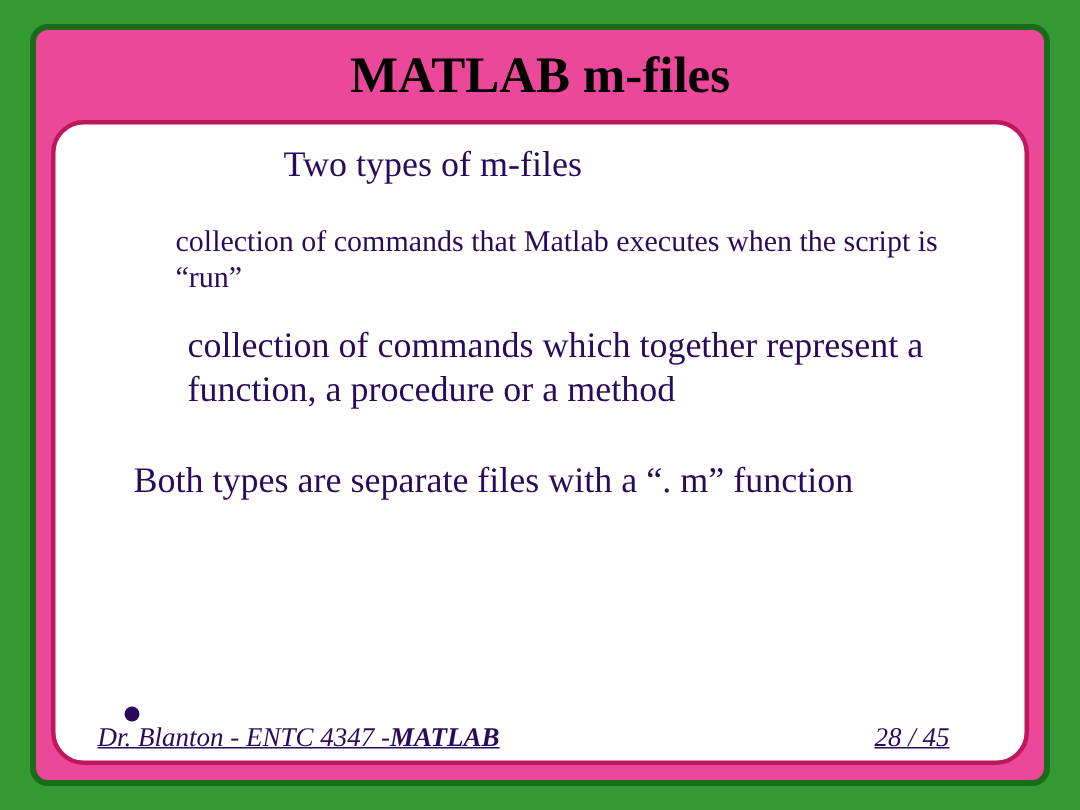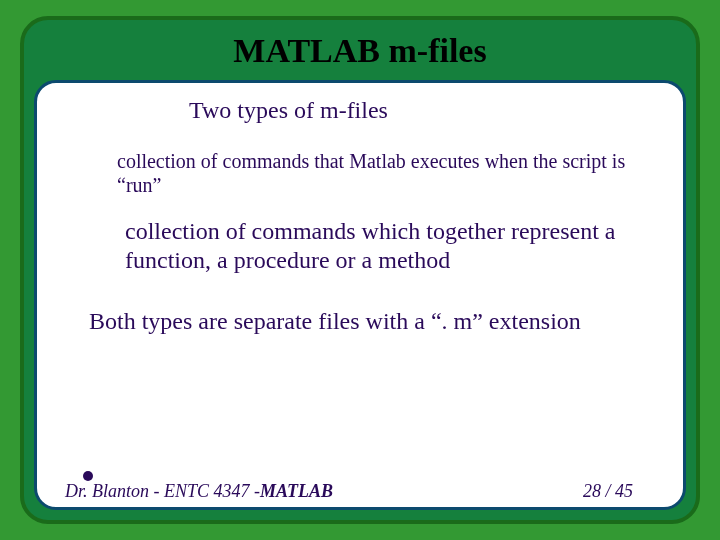--- a/index.html
+++ b/index.html
@@ -11,31 +11,31 @@
     position: relative;
     overflow: hidden;
   }
   .outer-frame {
     position: absolute;
     top: 16px;
     left: 20px;
     right: 20px;
     bottom: 16px;
     border: 4px solid #1a6b1a;
-    border-radius: 28px;
-    background: #15803d;
+    border-radius: 12px;
+    background: #ec4899;
   }
   .inner-panel {
     position: absolute;
     top: 60px;
     left: 10px;
     right: 10px;
     bottom: 10px;
     background: #ffffff;
-    border: 3px solid #0c4a6e;
+    border: 3px solid #be185d;
     border-radius: 22px;
   }
   .title-bar {
     position: absolute;
     top: 0;
     left: 0;
     right: 0;
     height: 62px;
     text-align: center;
     display: flex;
@@ -89,20 +89,21 @@
     position: absolute;
     left: 28px;
     right: 50px;
     bottom: 2px;
     height: 28px;
     display: flex;
     align-items: center;
     font-style: italic;
     color: #2a0a5a;
     font-size: 18px;
+    text-decoration: underline;
   }
   .footer-left { flex: 0 0 auto; }
   .footer-center {
     flex: 1 1 auto;
     text-align: left;
     font-weight: bold;
   }
   .footer-right { flex: 0 0 auto; }
   .bullet-dot {
     position: absolute;
@@ -122,21 +123,21 @@
     <span class="title-text">MATLAB m-files</span>
   </div>
   <div class="inner-panel">
     <div class="content">
       <div class="subtitle">Two types of m-files</div>
 
       <div class="desc">collection of commands that Matlab executes when the script is “run”</div>
 
       <div class="desc2">collection of commands which together represent a function, a procedure or a method</div>
 
-      <div class="bothline">Both types are separate files with a “. m” extension</div>
+      <div class="bothline">Both types are separate files with a “. m” function</div>
     </div>
 
     <div class="bullet-dot"></div>
 
     <div class="footer">
       <span class="footer-left">Dr. Blanton  -  ENTC 4347  -</span>
       <span class="footer-center">MATLAB</span>
       <span class="footer-right">28 / 45</span>
     </div>
   </div>

